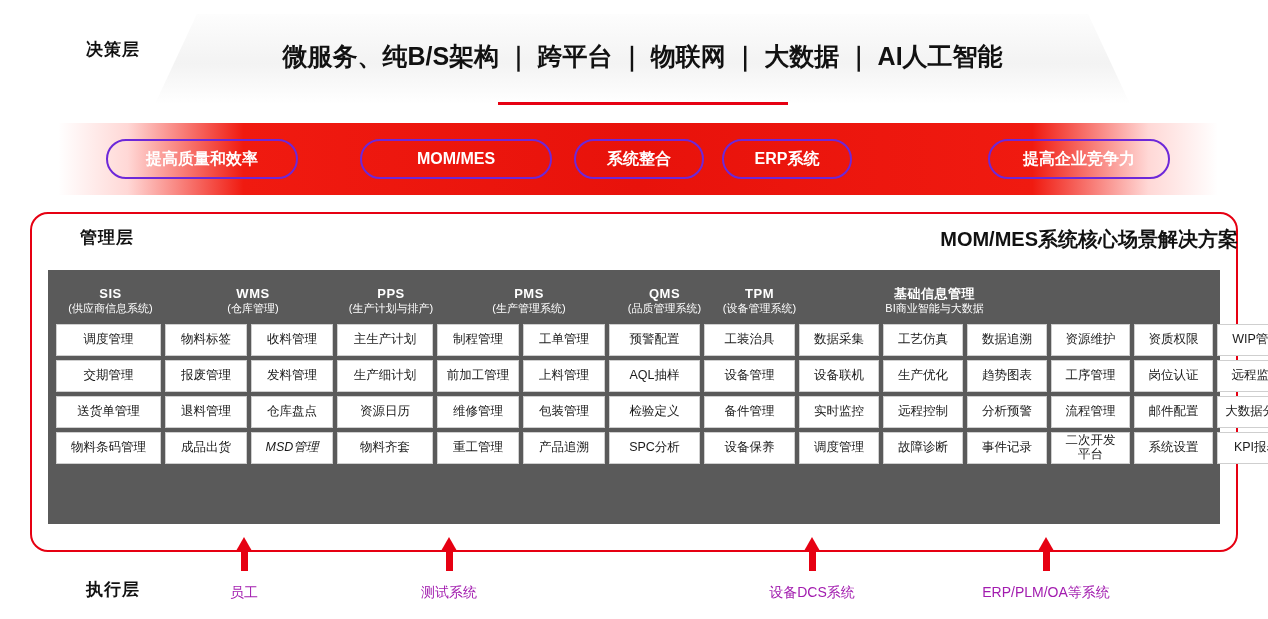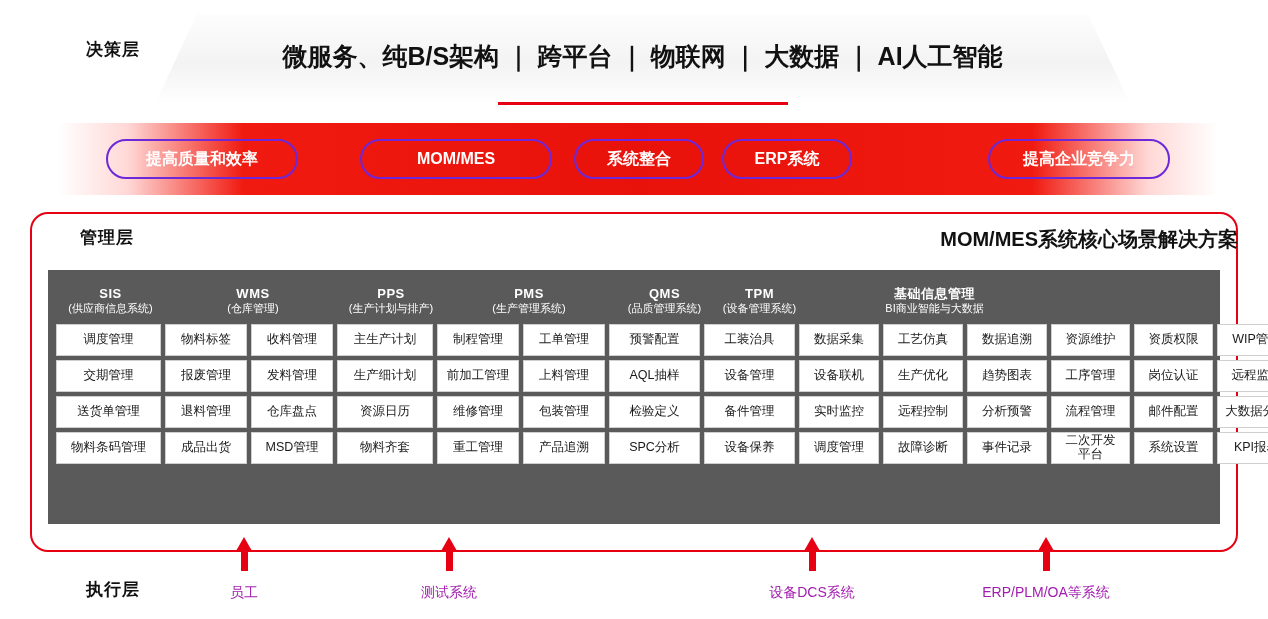--- a/index.html
+++ b/index.html
@@ -275,21 +275,21 @@
           <div class="cell" style="width: 80px; flex: 0 0 80px;">实时监控</div>
           <div class="cell" style="width: 80px; flex: 0 0 80px;">远程控制</div>
           <div class="cell" style="width: 80px; flex: 0 0 80px;">分析预警</div>
           <div class="cell" style="width: 79px; flex: 0 0 79px;">流程管理</div>
           <div class="cell" style="width: 79px; flex: 0 0 79px;">邮件配置</div>
           <div class="cell" style="width: 79px; flex: 0 0 79px;">大数据分析</div>
         </div>
         <div class="cell-row">
           <div class="cell" style="width: 105px; flex: 0 0 105px;">物料条码管理</div>
           <div class="cell" style="width: 82px; flex: 0 0 82px;">成品出货</div>
-          <div class="cell" style="width: 82px; flex: 0 0 82px;">MSD管理</div>
+          <div class="cell" style="width: 82px; flex: 0 0 82px; font-style: italic;">MSD管理</div>
           <div class="cell" style="width: 96px; flex: 0 0 96px;">物料齐套</div>
           <div class="cell" style="width: 82px; flex: 0 0 82px;">重工管理</div>
           <div class="cell" style="width: 82px; flex: 0 0 82px;">产品追溯</div>
           <div class="cell" style="width: 91px; flex: 0 0 91px;">SPC分析</div>
           <div class="cell" style="width: 91px; flex: 0 0 91px;">设备保养</div>
           <div class="cell" style="width: 80px; flex: 0 0 80px;">调度管理</div>
           <div class="cell" style="width: 80px; flex: 0 0 80px;">故障诊断</div>
           <div class="cell" style="width: 80px; flex: 0 0 80px;">事件记录</div>
           <div class="cell" style="width: 79px; flex: 0 0 79px;">二次开发
 平台</div>

